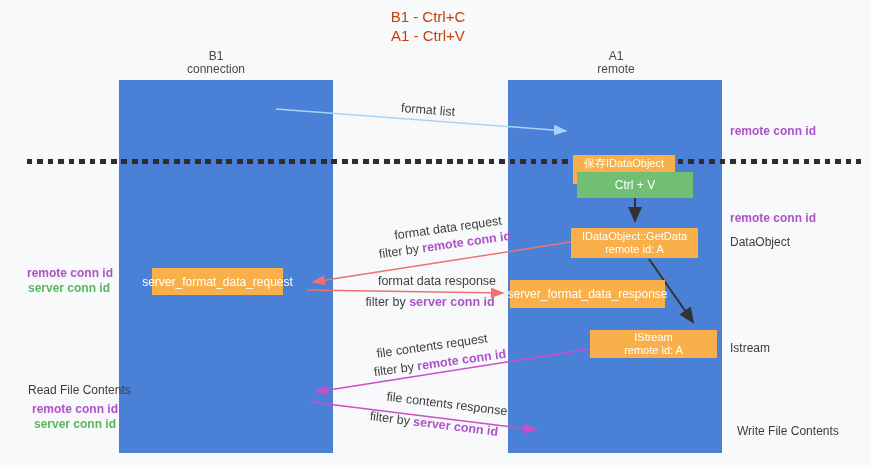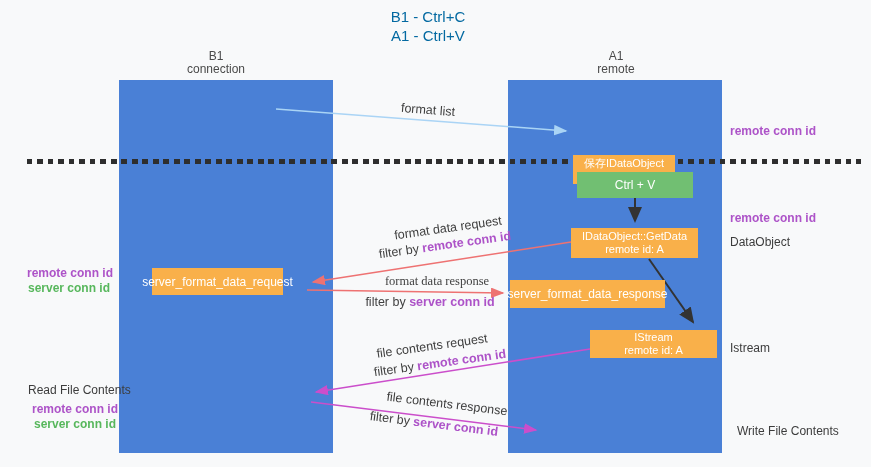--- a/index.html
+++ b/index.html
@@ -1,20 +1,20 @@
 <!DOCTYPE html>
 <html><head>
 <meta charset="utf-8">
 <style>
   html,body{margin:0;padding:0;}
   body{font-family:"Liberation Sans","DejaVu Sans",sans-serif;background:#f8f9fa;}
   .stage{position:relative;width:871px;height:467px;background:#f8f9fa;overflow:hidden;}
 
   .title{position:absolute;left:318px;top:7px;width:220px;text-align:center;
-         font-size:15px;line-height:19px;color:#0369a1;}
+         font-size:15px;line-height:19px;color:#c2410c;}
 
   .col-header{position:absolute;width:140px;text-align:center;font-size:12px;
               line-height:13px;color:#4a4a4a;}
   .col-header.left{left:146px;top:50px;}
   .col-header.right{left:546px;top:50px;}
 
   .lifeline{position:absolute;top:80px;width:214px;height:373px;background:#4a80d6;}
   .lifeline.left{left:119px;}
   .lifeline.right{left:508px;}
 
@@ -119,21 +119,21 @@
 
 
   <div class="arrow-label tilt-dn-sm" style="left:428px;top:110px;">format list</div>
 
   <div class="arrow-label tilt-up" style="left:448px;top:228px;">format data request</div>
   <div class="arrow-label tilt-up" style="left:445px;top:245px;">
     <span>filter by</span>
     <span class="purple">remote conn id</span>
   </div>
 
-  <div class="arrow-label" style="left:437px;top:281px;font-family:Liberation Serif, serif;">format data response</div>
+  <div class="arrow-label" style="left:437px;top:281px;">format data response</div>
   <div class="arrow-label" style="left:430px;top:302px;">
     <span>filter by</span>
     <span class="purple">server conn id</span>
   </div>
 
   <div class="arrow-label tilt-up" style="left:432px;top:346px;">file contents request</div>
   <div class="arrow-label tilt-up" style="left:440px;top:363px;">
     <span>filter by</span>
     <span class="purple">remote conn id</span>
   </div>

